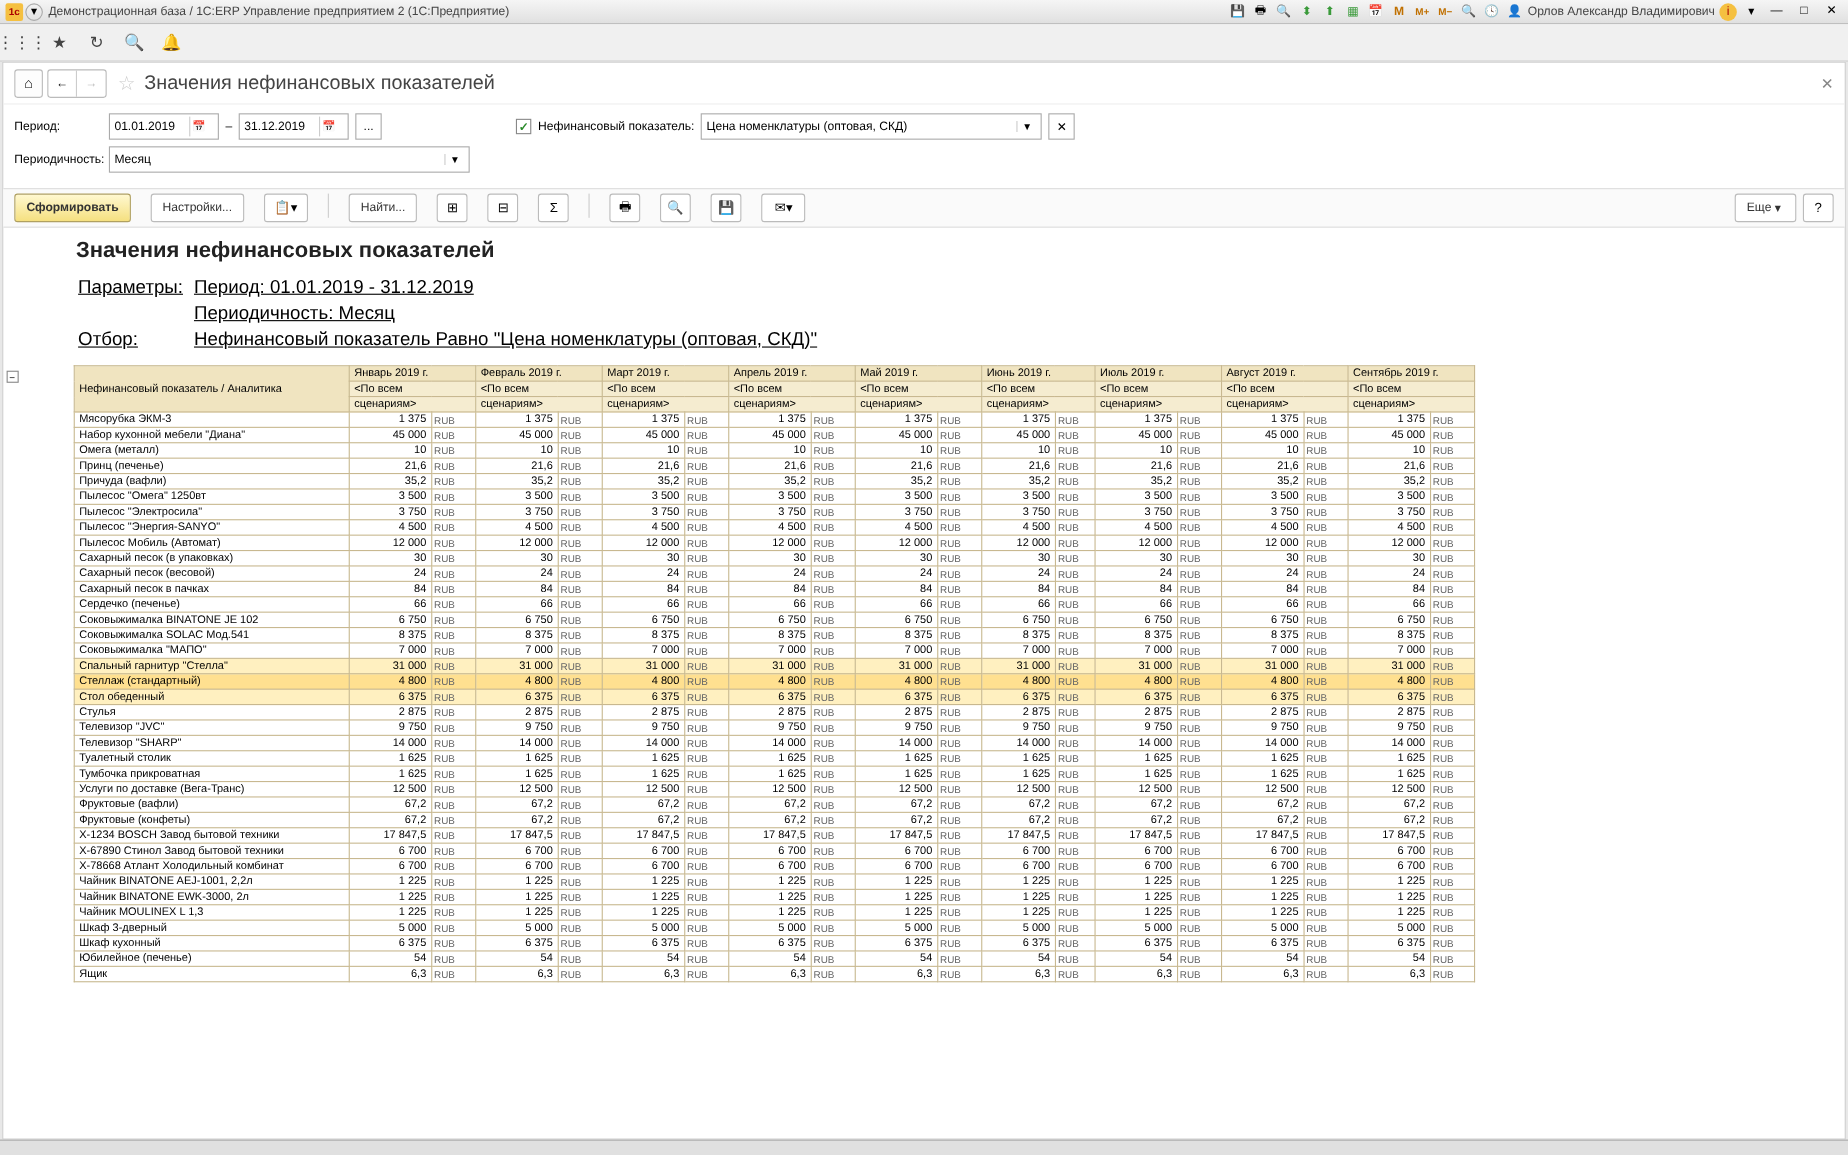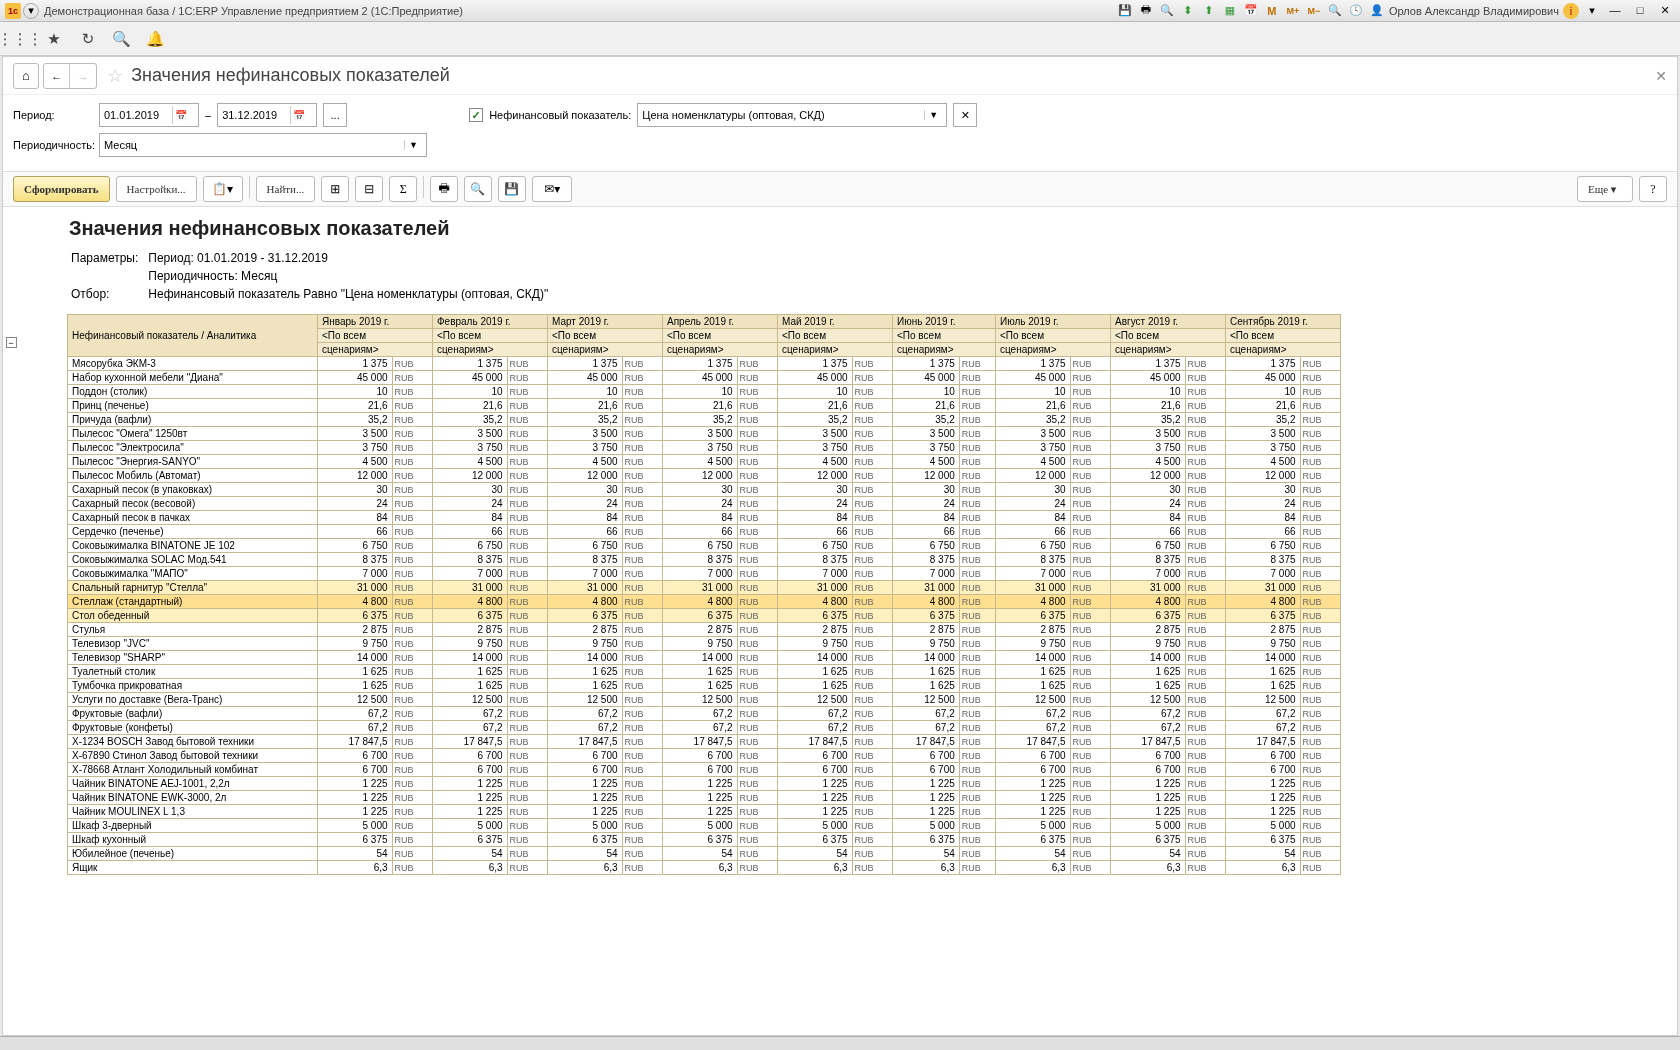--- a/index.html
+++ b/index.html
@@ -21,31 +21,31 @@
 .filters { padding: 8px 10px; }
 .frow { display: flex; align-items: center; margin-bottom: 6px; gap: 6px; }
 .flabel { width: 80px; }
 .dinput { height: 24px; border: 1px solid #aaa; padding: 0 4px; display: flex; align-items: center; background: #fff; position: relative; }
 .dinput input { border: none; outline: none; width: 68px; font-size: 11px; }
 .calbtn { width: 18px; height: 18px; border-left: 1px solid #ccc; display: flex; align-items: center; justify-content: center; font-size: 10px; }
 .sqbtn { width: 24px; height: 24px; border: 1px solid #aaa; background: #fff; display: flex; align-items: center; justify-content: center; font-size: 11px; }
 .chk { width: 14px; height: 14px; border: 1px solid #888; display: inline-flex; align-items: center; justify-content: center; color: #2a8a2a; font-size: 11px; font-weight:bold; background:#fff; }
 .combo { height: 24px; border: 1px solid #aaa; background: #fff; display: flex; align-items: center; padding: 0 4px; }
 .combo .dd { margin-left: auto; border-left: 1px solid #ccc; padding: 0 4px; font-size: 9px; }
-.toolbar { display: flex; align-items: flex-start; padding: 4px 10px; border-top: 1px solid #ddd; border-bottom: 1px solid #ddd; background: #fafafa; gap: 6px; font-family: Liberation Serif, serif; }
+.toolbar { display: flex; align-items: flex-start; padding: 4px 10px; border-top: 1px solid #ddd; border-bottom: 1px solid #ddd; background: #fafafa; gap: 18px; }
 .tbtn { height: 26px; border: 1px solid #b0a060; border-radius: 3px; background: linear-gradient(#fff8d0,#f5e080); padding: 0 10px; display: flex; align-items: center; font-weight: bold; color: #333; }
 .tbtn.plain { background: #fff; border-color: #bbb; font-weight: normal; }
 .ticon { width: 28px; height: 26px; border: 1px solid #bbb; border-radius: 3px; background: #fff; display: flex; align-items: center; justify-content: center; font-size: 12px; }
 .tsep { width: 1px; height: 22px; background: #ccc; }
 .report-area { flex: 1; overflow: auto; position: relative; padding-left: 16px; }
 .rep-controls { position: absolute; left: 0; top: 0; width: 16px; display:flex; flex-direction:column; align-items:center; padding-top:130px; gap:2px;}
 .rep-controls .box { width:11px; height:11px; border:1px solid #888; font-size:9px; display:flex; align-items:center; justify-content:center; }
 .rtitle { font-size: 20px; font-weight: bold; padding: 10px 0 8px 50px; color: #222; }
 .rparams { padding: 0 0 10px 50px; }
-.rparams table td { padding: 1px 8px 1px 0; font-size: 12px; vertical-align: top; }
+.rparams table td { padding: 1px 8px 1px 0; font-size: 17px; vertical-align: top; text-decoration: underline; }
 .grid { border-collapse: collapse; margin-left: 48px; }
 .grid th, .grid td { border: 1px solid #c8b890; font-size: 10px; padding: 1px 4px; white-space: nowrap; }
 .grid th { background: #f5ecd0; font-weight: normal; text-align: left; }
 .grid th.h1 { background: #f0e4c0; }
 .grid td.name { text-align: left; }
 .grid td.val { text-align: right; }
 .grid td.cur { text-align: left; color: #666; font-size: 9px; padding-left:2px; }
 .grid tr.hl td { background: #fff0c0; }
 .grid tr.sel td { background: #ffe090; }
 .bottombar { height: 14px; background: #e0e0e0; border-top: 1px solid #aaa; }
@@ -253,21 +253,21 @@
             <td class="val">45 000</td>
             <td class="cur">RUB</td>
             <td class="val">45 000</td>
             <td class="cur">RUB</td>
             <td class="val">45 000</td>
             <td class="cur">RUB</td>
           </tr>
         </tbody>
         <tbody>
           <tr class="">
-            <td class="name">Поддон (столик)</td>
+            <td class="name">Омега (металл)</td>
             <td class="val">10</td>
             <td class="cur">RUB</td>
             <td class="val">10</td>
             <td class="cur">RUB</td>
             <td class="val">10</td>
             <td class="cur">RUB</td>
             <td class="val">10</td>
             <td class="cur">RUB</td>
             <td class="val">10</td>
             <td class="cur">RUB</td>

